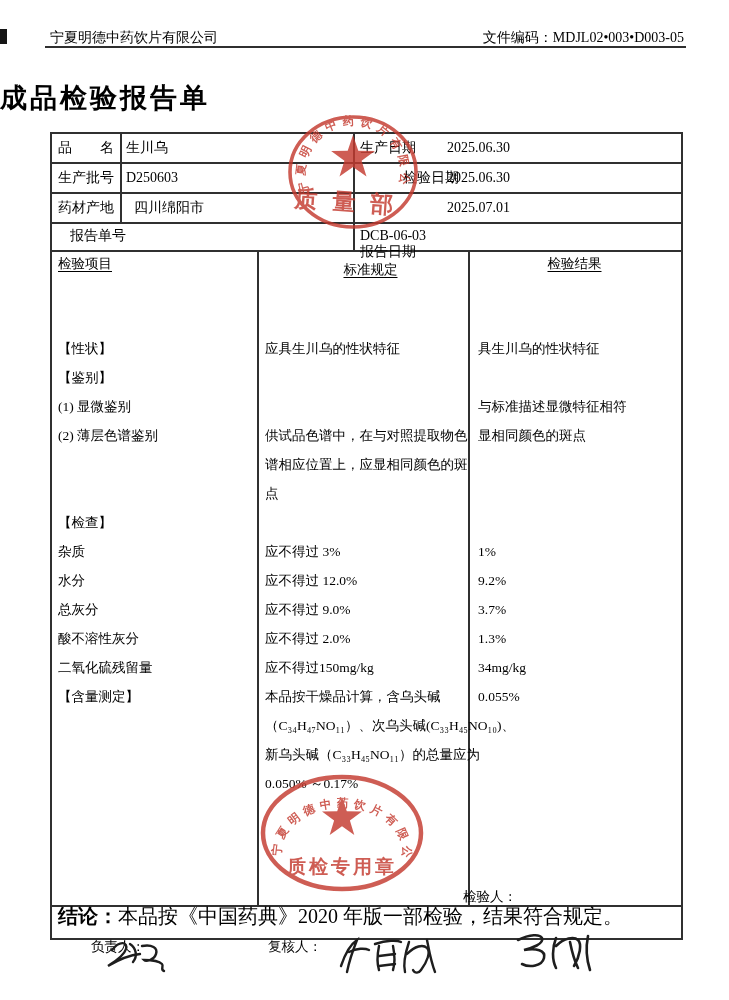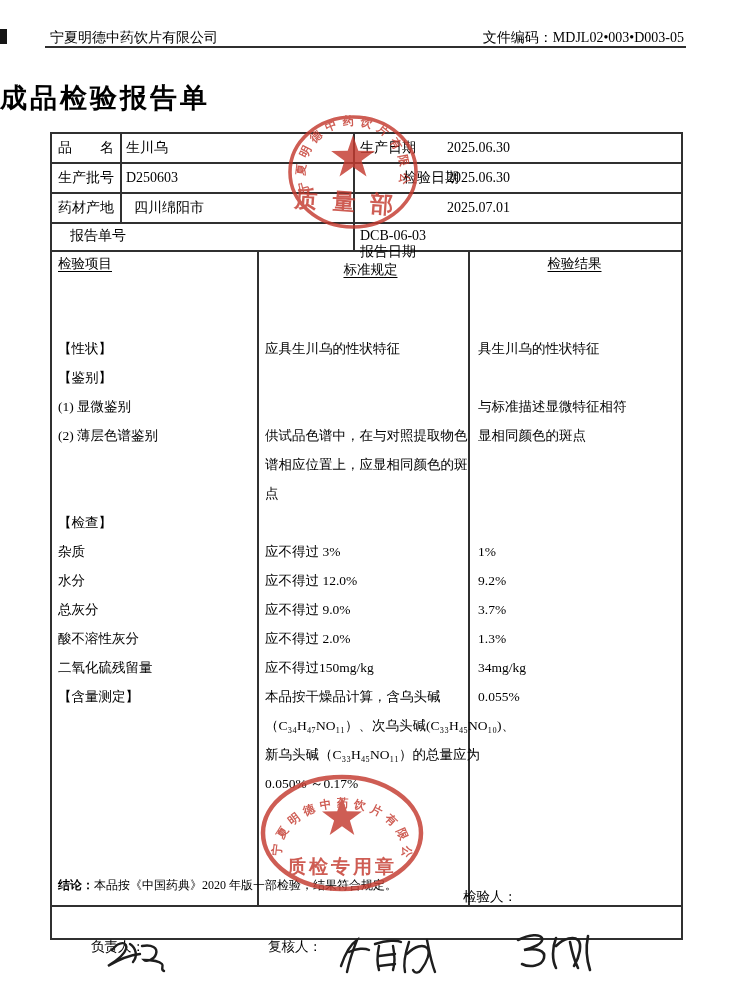--- a/index.html
+++ b/index.html
@@ -18,21 +18,21 @@
   .vline{width:1.5px;}
   .cell{font-size:14px;white-space:nowrap;line-height:20px;}
   .col-head{font-size:13.5px;text-decoration:underline;text-underline-offset:3px;white-space:nowrap;}
   .center{text-align:center;}
   .tlines{left:0;top:168px;width:629px;}
   .tline{position:relative;height:29px;}
   .tline span{position:absolute;top:4px;font-size:13.5px;white-space:nowrap;line-height:21px;margin-top:32px;}
   .tline .c1{left:6px;}
   .tline .c2{left:213px;text-align:right;}
   .tline .c3{left:426px;}
-  .conclusion{left:6px;top:743px;font-size:12px;white-space:nowrap;}
+  .conclusion{left:6px;top:769px;font-size:20px;white-space:nowrap;}
   .conclusion b{font-weight:bold;}
   .sig-label{font-size:13.5px;white-space:nowrap;}
   .stamp{opacity:0.82;}
   .artifact{left:0;top:29px;width:7px;height:15px;background:#151515;}
 </style>
 </head>
 <body>
 
 <div class="page">
 

